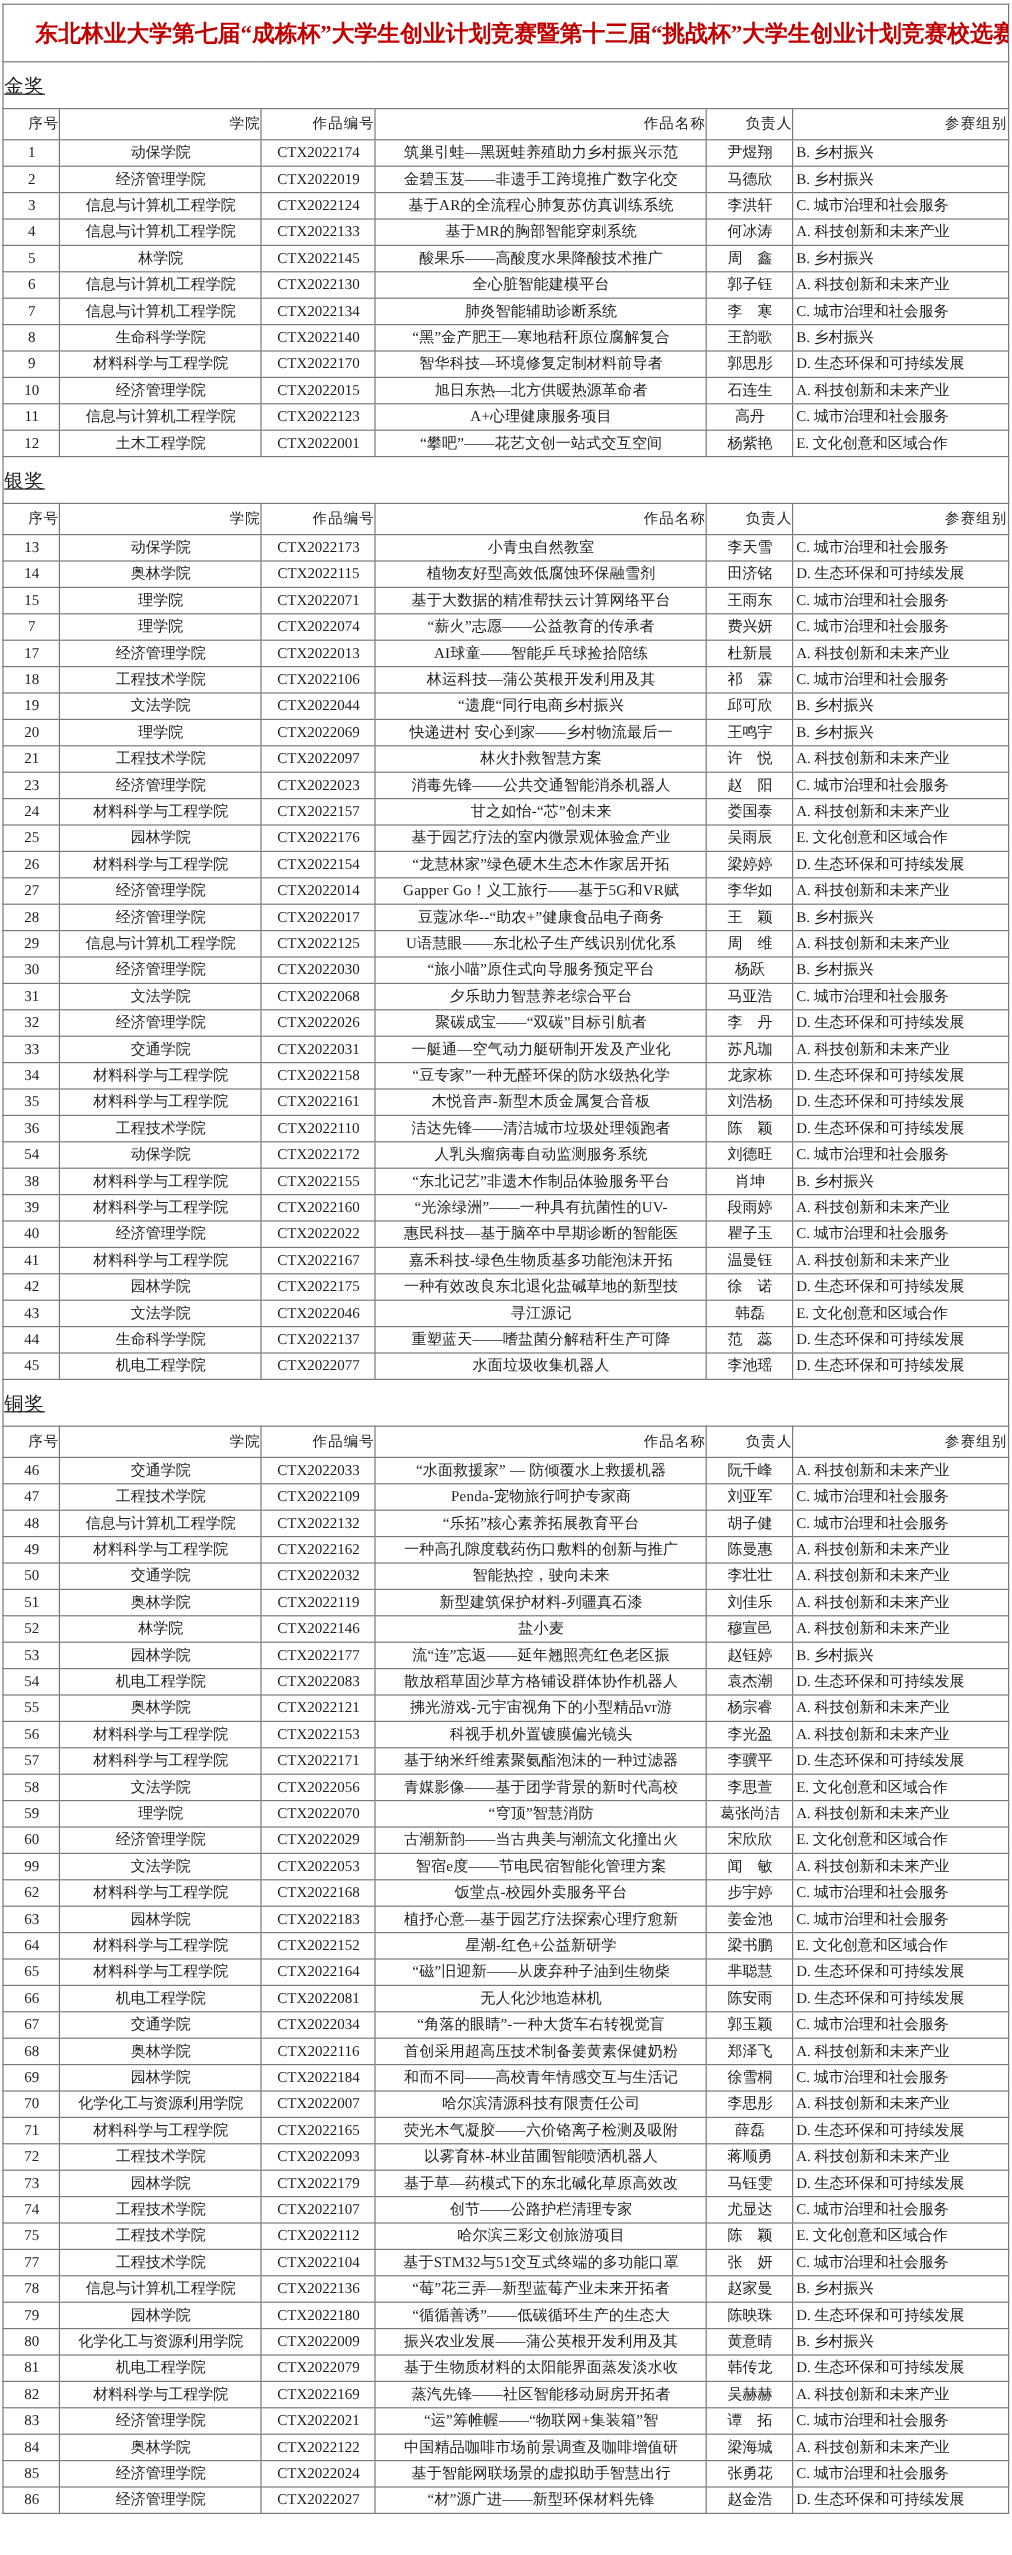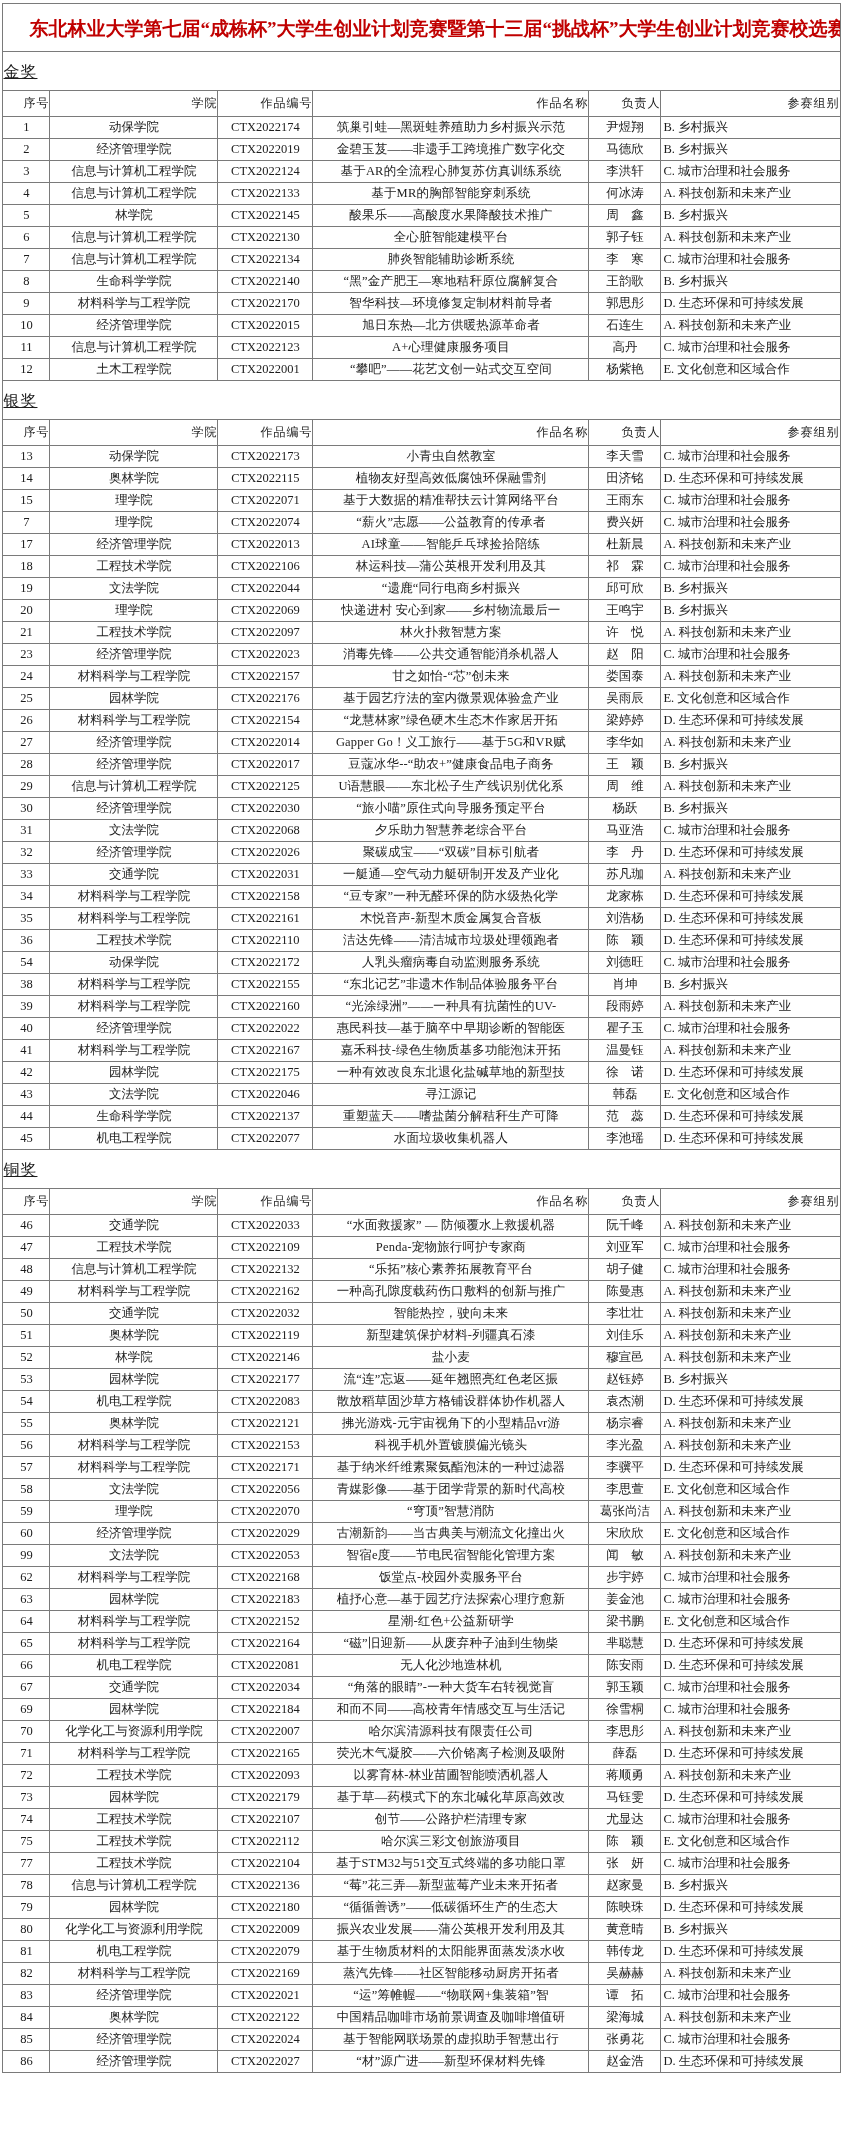--- a/index.html
+++ b/index.html
@@ -640,20 +640,28 @@
         </tr>
         <tr class="data-row">
           <td class="cell-index">67</td>
           <td class="cell-college">交通学院</td>
           <td class="cell-work-id">CTX2022034</td>
           <td class="cell-work-name">“角落的眼睛”-一种大货车右转视觉盲</td>
           <td class="cell-leader">郭玉颖</td>
           <td class="cell-group">C. 城市治理和社会服务</td>
         </tr>
         <tr class="data-row">
+          <td class="cell-index">68</td>
+          <td class="cell-college">奥林学院</td>
+          <td class="cell-work-id">CTX2022116</td>
+          <td class="cell-work-name">首创采用超高压技术制备姜黄素保健奶粉</td>
+          <td class="cell-leader">郑泽飞</td>
+          <td class="cell-group">A. 科技创新和未来产业</td>
+        </tr>
+        <tr class="data-row">
           <td class="cell-index">69</td>
           <td class="cell-college">园林学院</td>
           <td class="cell-work-id">CTX2022184</td>
           <td class="cell-work-name">和而不同——高校青年情感交互与生活记</td>
           <td class="cell-leader">徐雪桐</td>
           <td class="cell-group">C. 城市治理和社会服务</td>
         </tr>
         <tr class="data-row">
           <td class="cell-index">70</td>
           <td class="cell-college">化学化工与资源利用学院</td>

